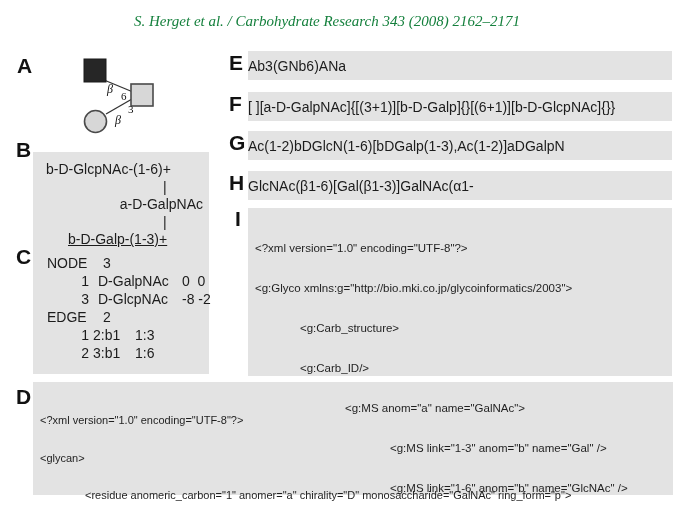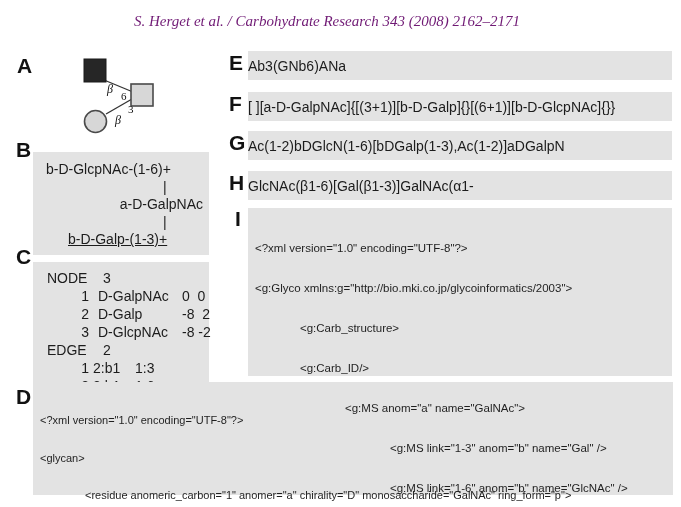--- a/index.html
+++ b/index.html
@@ -3,21 +3,21 @@
 <meta charset="utf-8">
 <style>
   * { margin:0; padding:0; box-sizing:border-box; }
   html,body { background:#ffffff; }
   #canvas {
     position:relative; width:681px; height:507px; background:#ffffff;
     font-family:"Liberation Sans", sans-serif; color:#1c1c1c; overflow:hidden;
   }
   .citation {
     position:absolute; top:13px; left:0; width:654px; text-align:center;
-    font-family:"Liberation Serif", serif; font-style:italic; font-size:15px; color:#701a75;
+    font-family:"Liberation Serif", serif; font-style:italic; font-size:15px; color:#15803d;
   }
   .panel-label {
     position:absolute; font-family:"Liberation Sans", sans-serif;
     font-weight:bold; font-size:21px; color:#111; line-height:1;
   }
   .box { position:absolute; background:#e3e3e3; }
 
   
   #diagramA { position:absolute; left:78px; top:55px; width:90px; height:85px; }
   #diagramA text { font-family:"Liberation Serif", serif; font-size:11px; fill:#111; }
@@ -25,21 +25,21 @@
 
   
   #boxB { left:33px; top:138px; width:176px; height:103px; padding-top:9px;margin-top:14px; }
   .b-line { height:17.6px; line-height:17.6px; font-size:14px; white-space:pre; }
   .b-l1 { padding-left:13px; }
   .b-pipe { padding-left:130px; }
   .b-l3 { text-align:right; padding-right:6px; }
   .b-l5 { padding-left:35px;text-decoration:underline; }
 
   
-  #boxC { left:33px; top:262px; width:176px; height:127px; padding-top:7px; }
+  #boxC { left:33px; top:247px; width:176px; height:127px; padding-top:7px; }
   .c-row { height:18px; line-height:18px; font-size:14px; padding-left:14px; white-space:pre; }
   .c-kw   { display:inline-block; width:56px; }
   .c-num  { display:inline-block; width:42px; text-align:right; }
   .c-name { display:inline-block; width:84px; margin-left:9px; }
   .c-link { display:inline-block; width:42px; margin-left:4px; }
 
   
   .bar { left:248px; width:424px; height:29px; display:flex; align-items:center;
          padding-left:0; font-size:14px; white-space:pre; }
   #boxE { top:51px; } #boxF { top:92px; } #boxG { top:131px; } #boxH { top:171px;align-items:center; }
@@ -79,21 +79,20 @@
     <div class="b-line b-pipe">|</div>
     <div class="b-line b-l3">a-D-GalpNAc</div>
     <div class="b-line b-pipe">|</div>
     <div class="b-line b-l5">b-D-Galp-(1-3)+</div>
   </div>
 
   <div class="panel-label" style="left:16px; top:246px;">C</div>
   <div class="box" id="boxC">
     <div class="c-row"><span class="c-kw">NODE</span><span>3</span></div>
     <div class="c-row"><span class="c-num">1</span><span class="c-name">D-GalpNAc</span><span>0  0</span></div>
-    <div class="c-row"><span class="c-num">2</span><span class="c-name">D-Galp</span><span>-8  2</span></div>
     <div class="c-row"><span class="c-num">3</span><span class="c-name">D-GlcpNAc</span><span>-8 -2</span></div>
     <div class="c-row"><span class="c-kw">EDGE</span><span>2</span></div>
     <div class="c-row"><span class="c-num">1</span><span class="c-link">2:b1</span><span>1:3</span></div>
     <div class="c-row"><span class="c-num">2</span><span class="c-link">3:b1</span><span>1:6</span></div>
   </div>
 
   <div class="panel-label" style="left:16px; top:386px;">D</div>
   <div class="box code" id="boxD">
     <div class="code-line">&lt;?xml version="1.0" encoding="UTF-8"?&gt;</div>
     <div class="code-line">&lt;glycan&gt;</div>

